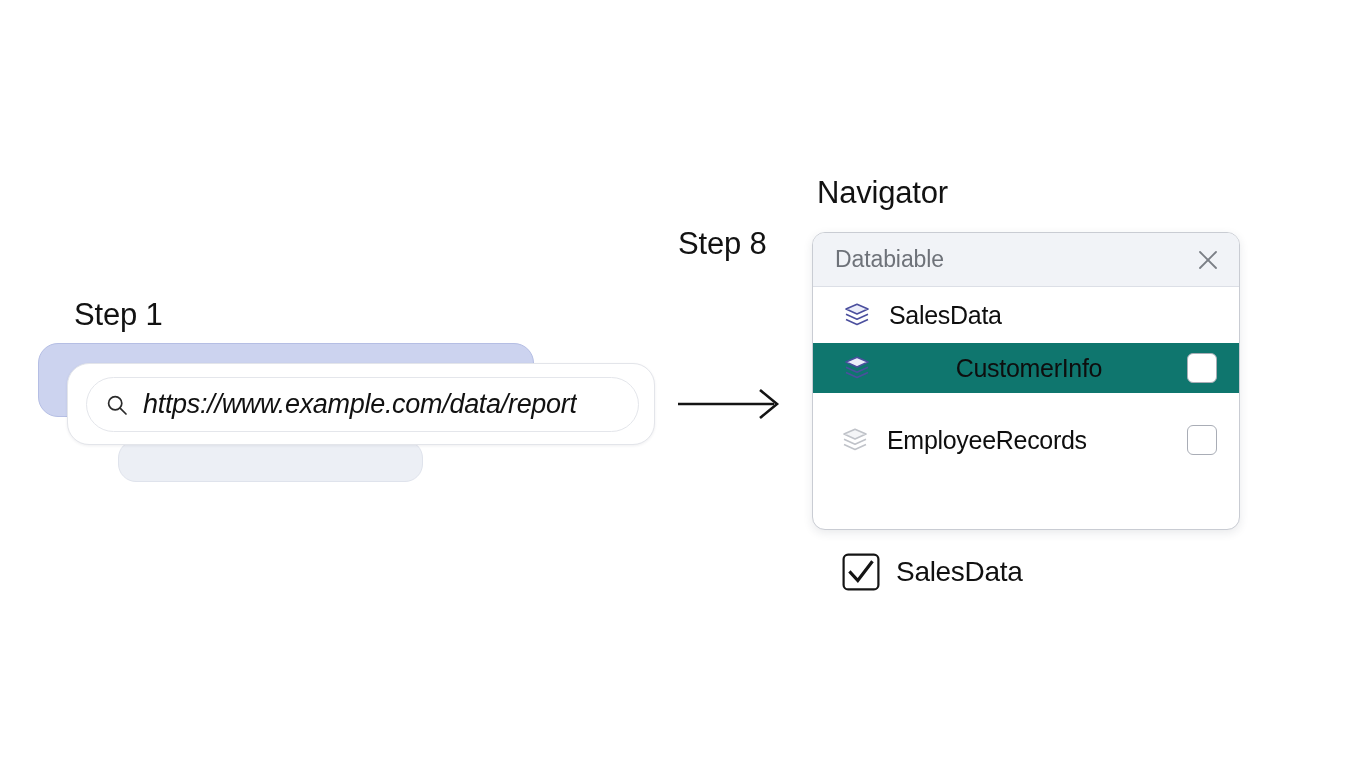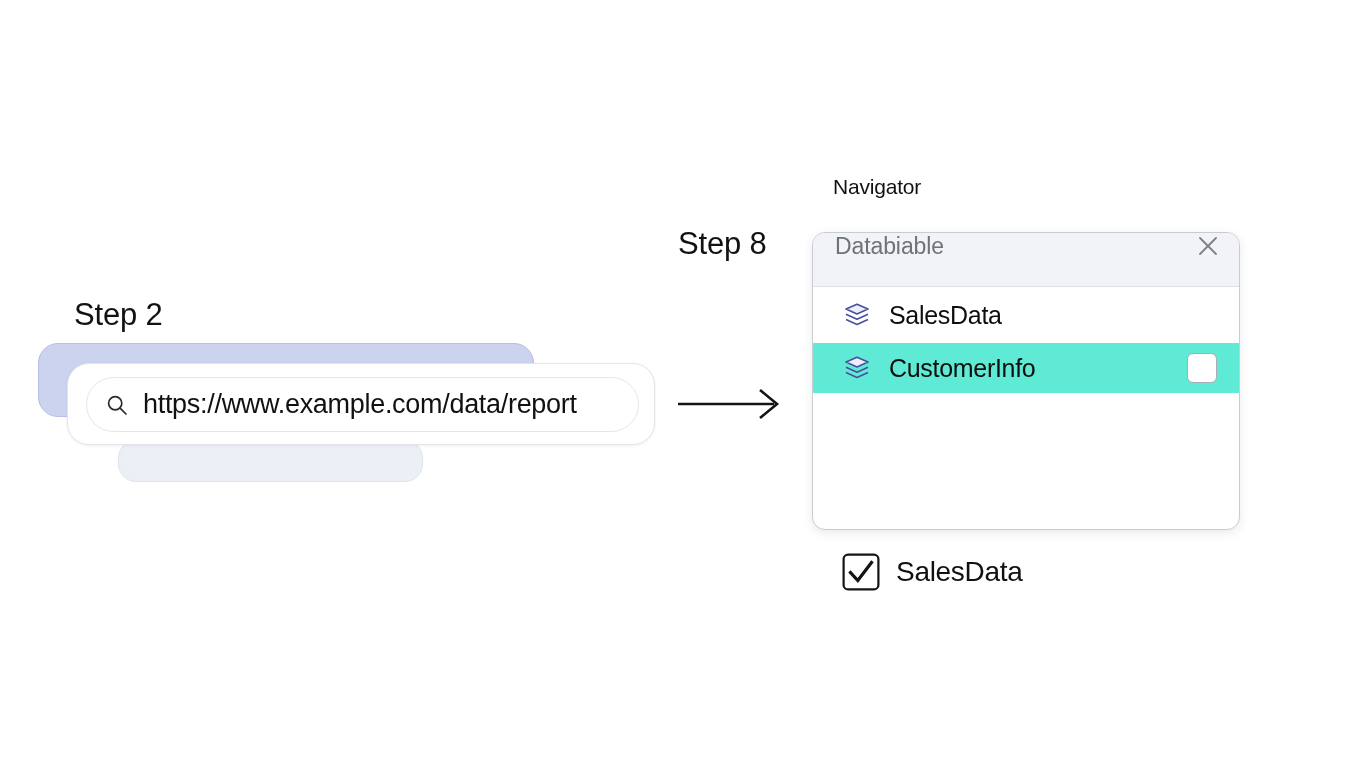--- a/index.html
+++ b/index.html
@@ -30,34 +30,34 @@
     letter-spacing: -0.2px;
     white-space: nowrap;
   }
   #step1-label { left: 74px;  top: 297px; }
   #step2-label { left: 678px; top: 226px; }
 
   #navigator-title {
     position: absolute;
     left: 817px;
     top: 175px;
-    font-size: 21px;
+    font-size: 31px;
     color: #121212;
     letter-spacing: -0.2px;
     white-space: nowrap;
-    margin-left: 16px;
   }
 
   
   #search-stack {
     position: absolute;
     left: 38px;
     top: 338px;
     width: 630px;
     height: 150px;
+    font-style: italic;
   }
   .stack-card {
     position: absolute;
     border-radius: 22px;
     box-sizing: border-box;
   }
   #card-back-periwinkle {
     left: 0px;
     top: 5px;
     width: 496px;
@@ -135,20 +135,21 @@
     border-radius: 13px;
     box-sizing: border-box;
     box-shadow: 0 3px 10px rgba(40,45,70,0.10);
     overflow: hidden;
   }
   #navigator-header {
     height: 54px;
     background: #f1f3f7;
     border-bottom: 1px solid #dcdfe6;
     display: flex;
+    align-items: center;
     justify-content: space-between;
     padding: 0 18px 0 22px;
     box-sizing: border-box;
   }
   #navigator-source-label {
     font-size: 23px;
     color: #6e7279;
     letter-spacing: -0.1px;
   }
   #navigator-close-icon {
@@ -163,21 +164,21 @@
   }
   .nav-row {
     height: 50px;
     display: flex;
     align-items: center;
     padding: 0 22px 0 30px;
     box-sizing: border-box;
     gap: 18px;
     background: #ffffff;
   }
-  .nav-row.highlighted { background: #5eead4; }
+  .nav-row.highlighted { background: #0f766e; text-align: center; }
   .nav-row .layer-icon {
     flex: 0 0 auto;
     width: 28px;
     height: 28px;
     display: block;
   }
   .nav-row .row-label {
     flex: 1 1 auto;
     font-size: 25px;
     color: #0e0e0e;
@@ -228,21 +229,21 @@
     color: #111111;
     letter-spacing: -0.3px;
     white-space: nowrap;
   }
 </style>
 </head>
 <body>
 
 <div class="canvas">
 
-  <div id="step1-label" class="step-label">Step 2</div>
+  <div id="step1-label" class="step-label">Step 1</div>
 
   <div id="search-stack">
 
     <div id="card-back-periwinkle" class="stack-card"></div>
 
     <div id="card-bottom-grey" class="stack-card"></div>
 
     <div id="card-front-white" class="stack-card"></div>
 
     <div id="search-input-pill" title="Enter URL">
@@ -291,20 +292,29 @@
           <path d="M3 13.3 L14 18.2 L25 13.3" stroke="#4b4f9e" stroke-width="1.6" fill="none" stroke-linejoin="round"></path>
           <path d="M3 18.5 L14 23.4 L25 18.5" stroke="#4b4f9e" stroke-width="1.6" fill="none" stroke-linejoin="round"></path>
         </svg>
         <span class="row-label">CustomerInfo</span>
         <span class="row-checkbox"></span>
       </div>
 
 
       <div id="spacer-after-highlight"></div>
 
+      <div id="nav-row-3" class="nav-row">
+        <svg class="layer-icon" viewBox="0 0 28 28" fill="none">
+          <path d="M14 3.2 L25 8.1 L14 13 L3 8.1 Z" stroke="#c0c3c9" stroke-width="1.6" fill="#f4f5f7" stroke-linejoin="round"></path>
+          <path d="M3 13.3 L14 18.2 L25 13.3" stroke="#c0c3c9" stroke-width="1.6" fill="none" stroke-linejoin="round"></path>
+          <path d="M3 18.5 L14 23.4 L25 18.5" stroke="#c0c3c9" stroke-width="1.6" fill="none" stroke-linejoin="round"></path>
+        </svg>
+        <span class="row-label">EmployeeRecords</span>
+        <span class="row-checkbox"></span>
+      </div>
 
     </div>
   </div>
 
   <div id="selected-item">
     <svg id="selected-checkbox" viewBox="0 0 38 38" fill="none">
       <rect x="1.6" y="1.6" width="34.8" height="34.8" rx="4.5" stroke="#141414" stroke-width="2.2" fill="#ffffff"></rect>
       <polyline points="8.5,19.5 15.8,27.5 29.5,9.5" stroke="#141414" stroke-width="3.2" fill="none" stroke-linecap="square" stroke-linejoin="miter"></polyline>
     </svg>
     <span id="selected-item-label">SalesData</span>

